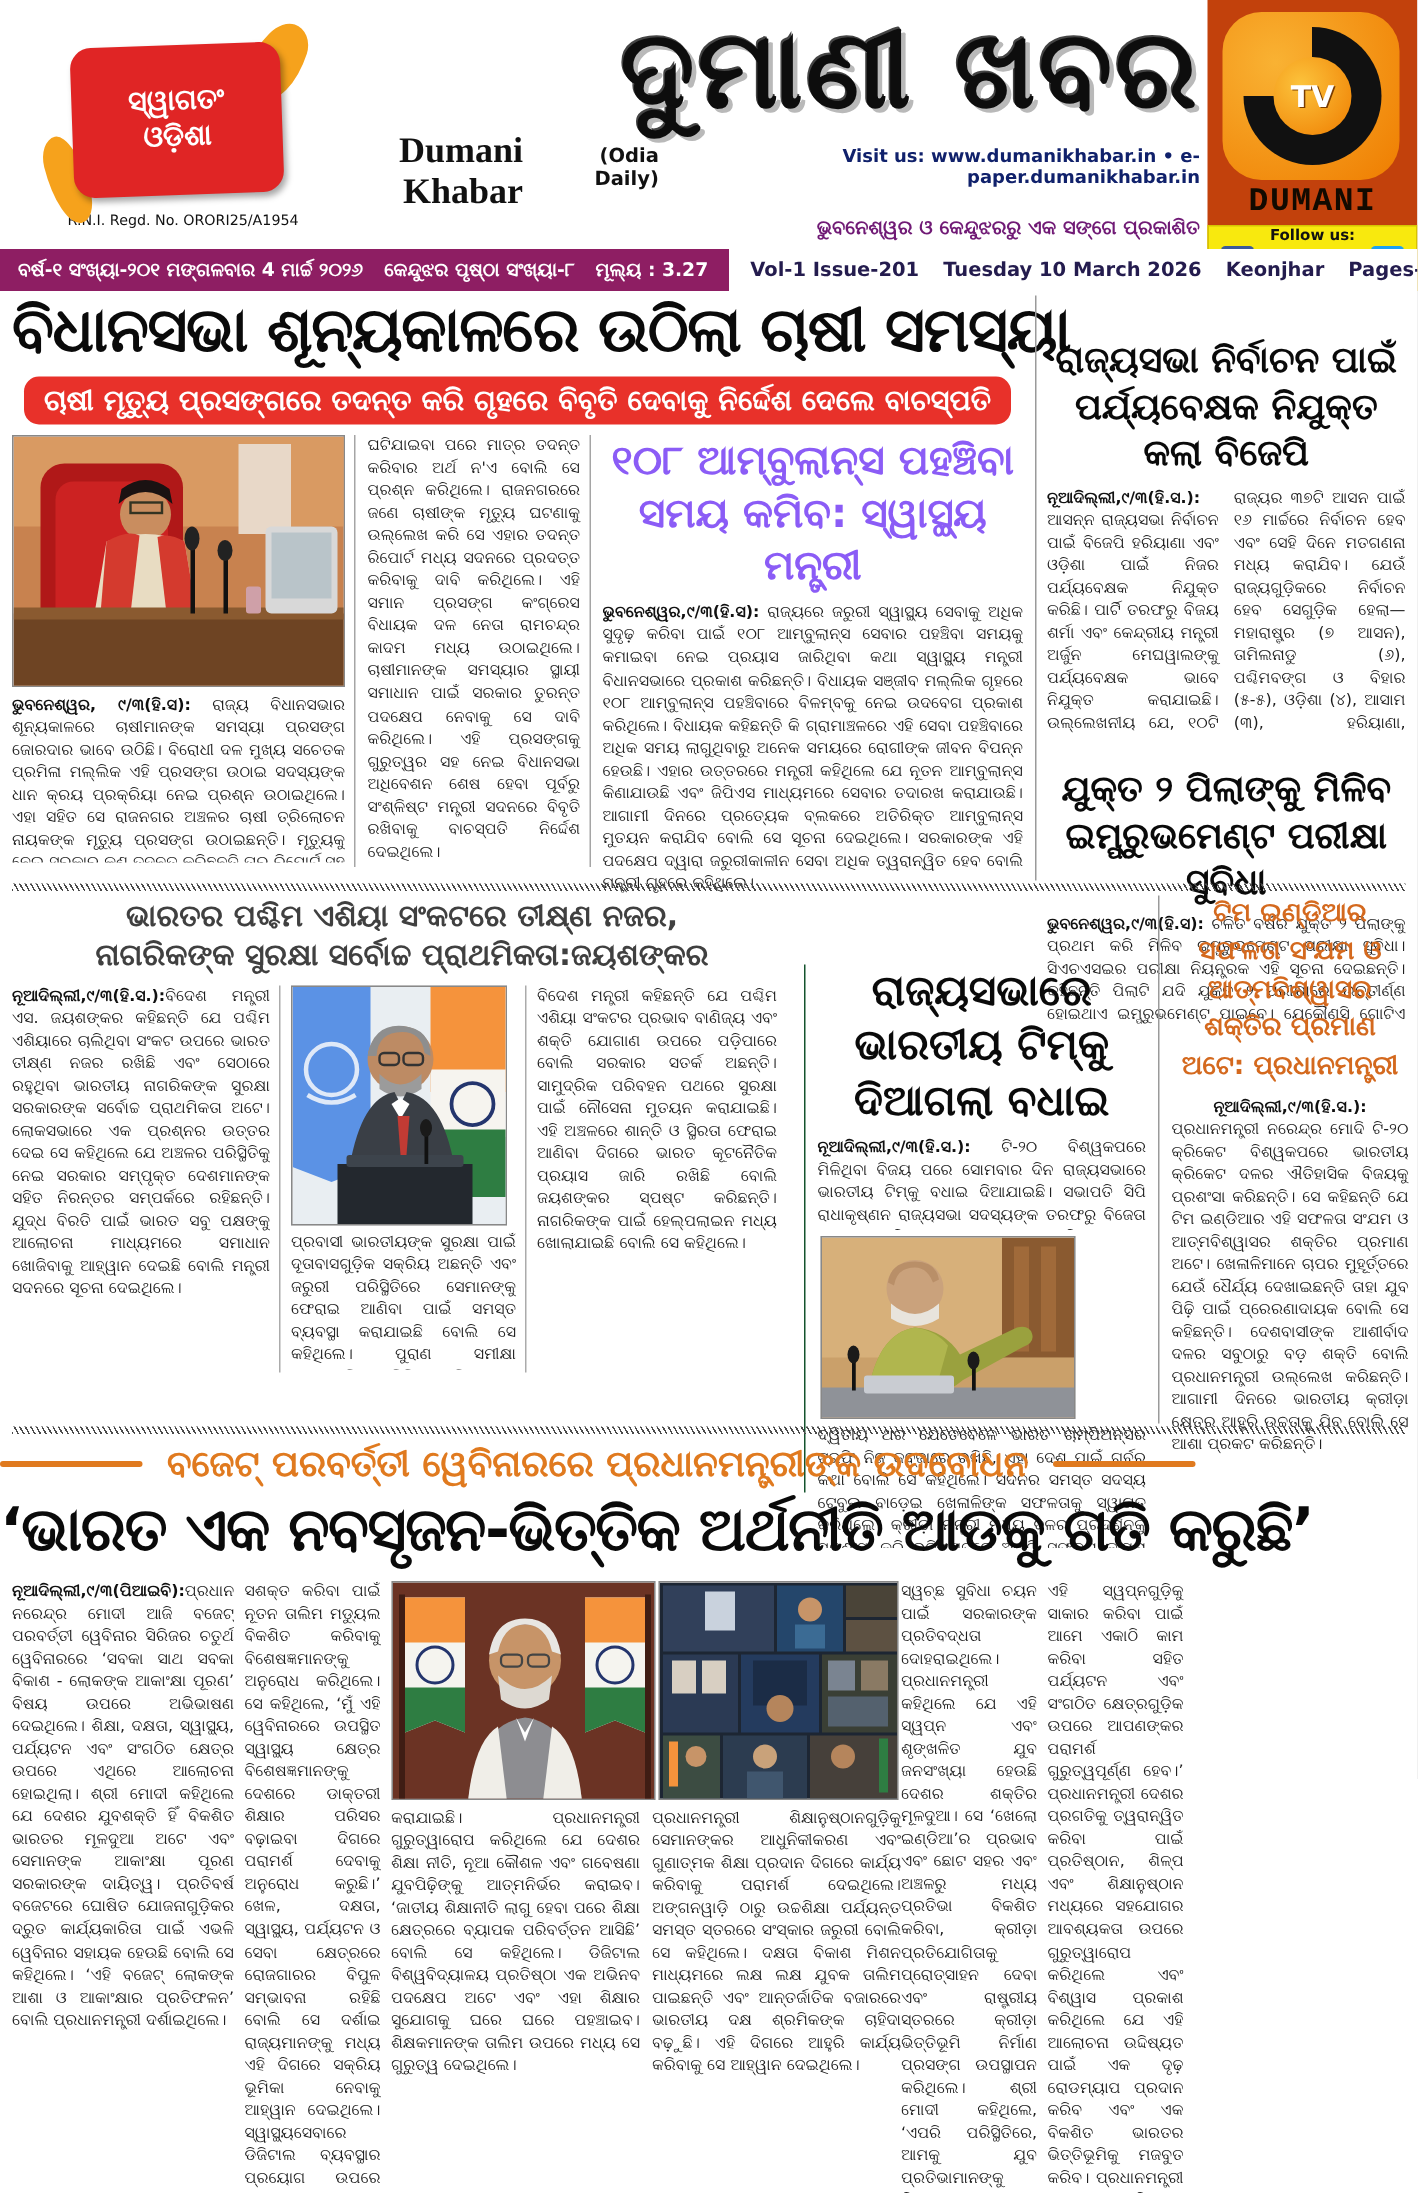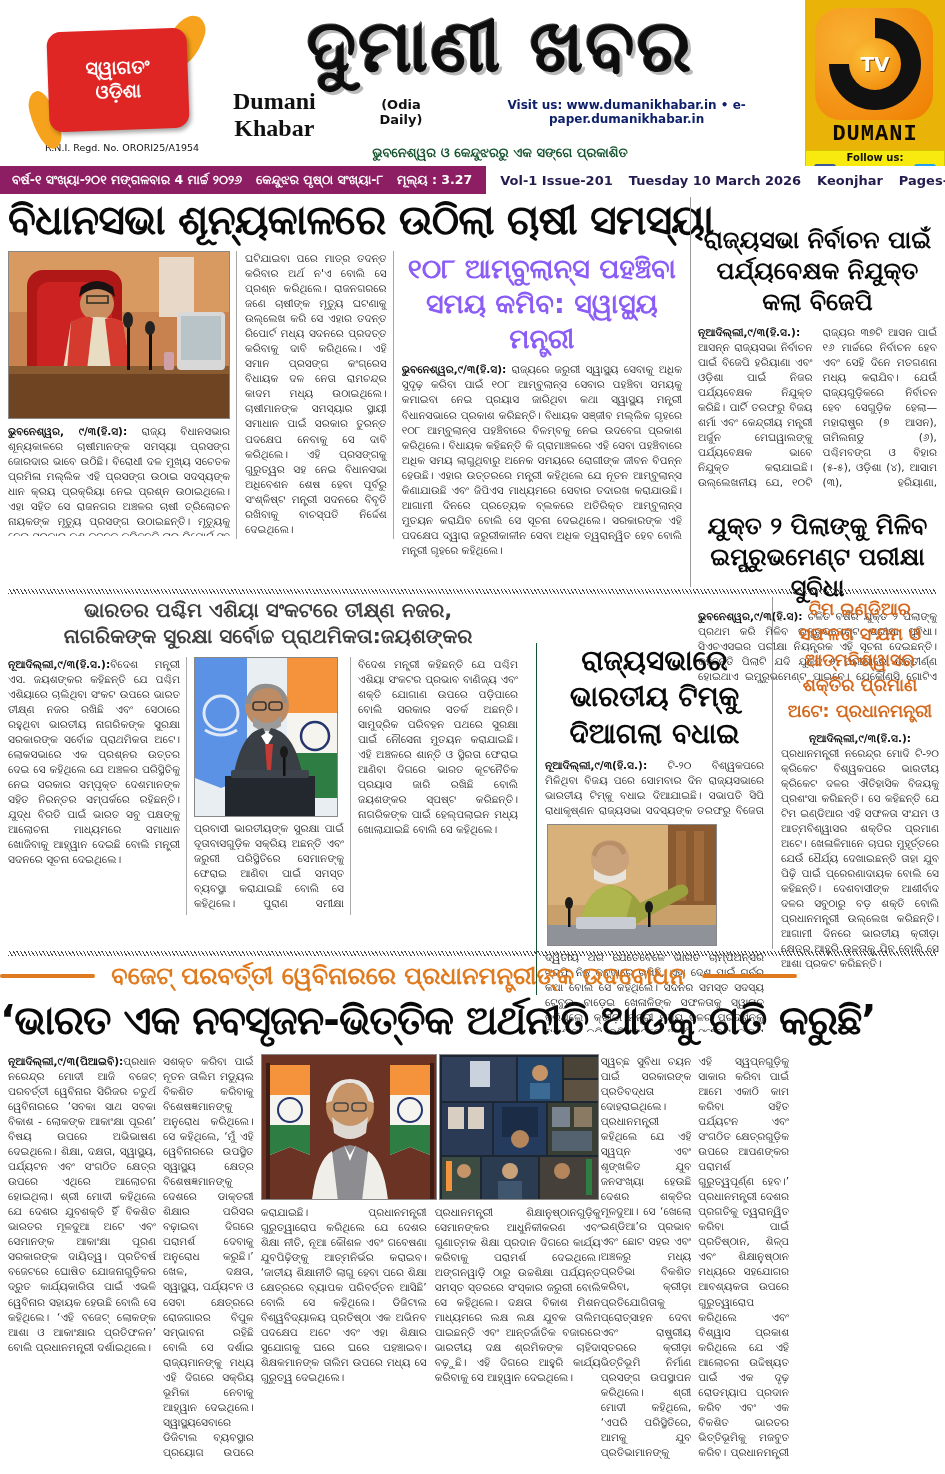--- a/index.html
+++ b/index.html
@@ -9,29 +9,29 @@
 
   
   .masthead { position:absolute; left:0; top:0; width:945px; height:166px; background:#fff; }
   .badge-wrap { position:absolute; left:38px; top:22px; width:160px; height:118px; }
   .badge { position:absolute; left:10px; top:8px; width:140px; height:100px; background:#e02525; border-radius:14px; transform:rotate(-2deg); box-shadow:2px 3px 4px rgba(0,0,0,.35); display:flex; flex-direction:column; align-items:center; justify-content:center; z-index:2; }
   .badge div { color:#fff; font-weight:bold; font-size:19px; line-height:1.25; text-align:center; }
   .flame1 { position:absolute; right:-4px; top:-8px; width:34px; height:54px; background:#f6a21c; border-radius:60% 40% 55% 45%/70% 30% 70% 30%; transform:rotate(18deg); z-index:1; }
   .flame2 { position:absolute; left:-6px; bottom:-10px; width:26px; height:60px; background:#f6a21c; border-radius:45% 55% 40% 60%/30% 70% 30% 70%; transform:rotate(-14deg); z-index:1; }
   .rni { position:absolute; left:45px; top:142px; font-size:9.5px; color:#111; white-space:nowrap; }
 
-  .logo-block { position:absolute; left:200px; top:10px; width:600px; text-align:center; }
+  .logo-block { position:absolute; left:200px; top:10px; width:600px; text-align:right; }
   .logo-odia { font-size:72px; font-weight:800; color:#0d0d0d; letter-spacing:2px; line-height:1.0; text-shadow:3px 3px 0 #b9b9b9, -1px -1px 0 #444; white-space:nowrap; }
   .logo-sub-row { margin-top:6px; display:flex; justify-content:center; align-items:baseline; gap:14px; }
   .logo-en { font-size:24px; font-weight:800; color:#111; font-family:"Liberation Serif","DejaVu Serif",serif; }
   .logo-daily { font-size:13px; font-weight:bold; color:#111; }
   .visit { font-size:12px; font-weight:bold; color:#10216b; }
-  .pub-line { margin-top:3px; font-size:13px; font-weight:bold; color:#14532d; }
-
-  .tvlogo-block { position:absolute; right:0; top:0; width:140px; height:194px; background:#eab308; }
+  .pub-line { margin-top:3px; font-size:13px; font-weight:bold; color:#701a75; }
+
+  .tvlogo-block { position:absolute; right:0; top:0; width:140px; height:194px; background:#c2410c; }
   .tvlogo { position:absolute; left:10px; top:8px; width:118px; height:112px; }
   .tv-square { position:absolute; inset:0; background:radial-gradient(circle at 30% 30%, #f9b233, #ef7d00); border-radius:26px; }
   .tv-swirl { position:absolute; left:14px; top:10px; width:92px; height:92px; border-radius:50%; background:conic-gradient(#111 0 75%, transparent 75%); }
   .tv-core { position:absolute; left:34px; top:30px; width:52px; height:52px; border-radius:50%; background:radial-gradient(circle at 35% 35%, #fcc33c, #ef7d00); display:flex; align-items:center; justify-content:center; }
   .tv-core span { color:#fff; font-weight:800; font-size:20px; text-shadow:1px 1px 0 #7a3c00; }
   .tv-name { position:absolute; left:0; top:122px; width:140px; text-align:center; font-family:Liberation Mono, monospace; font-weight:800; font-size:22px; letter-spacing:1px; color:#120a00; }
   .social-strip { position:absolute; left:0; top:150px; width:140px; height:44px; background:#f8e90e; border:1px solid #d6c400; padding-top:1px; }
   .follow { text-align:center; font-size:10px; font-weight:800; color:#111; }
   .social-icons { display:flex; justify-content:center; align-items:center; gap:7px; margin-top:1px; }
   .fb { width:22px; height:22px; background:#3b5998; color:#fff; font-weight:800; font-family:"Liberation Serif","DejaVu Serif",serif; font-size:17px; display:flex; align-items:flex-end; justify-content:center; border-radius:3px; line-height:1; }
@@ -177,20 +177,21 @@
       <span>Tuesday 10 March  2026</span>
       <span>Keonjhar</span>
       <span>Pages-8</span>
 
     </div>
   </div>
 
   <div class="sec1">
     <div class="sec1-left">
       <div class="h-lead">ବିଧାନସଭା ଶୂନ୍ୟକାଳରେ ଉଠିଲା ଚାଷୀ ସମସ୍ୟା</div>
+      <div class="red-banner">ଚାଷୀ ମୃତ୍ୟୁ ପ୍ରସଙ୍ଗରେ ତଦନ୍ତ କରି ଗୃହରେ ବିବୃତି ଦେବାକୁ ନିର୍ଦ୍ଦେଶ ଦେଲେ ବାଚସ୍ପତି</div>
       <div class="sec1-cols">
         <div class="s1colA">
           <figure>
             <svg width="222" height="168" viewBox="0 0 222 168">
               <rect width="222" height="168" fill="#c8824f"></rect>
               <rect x="0" y="0" width="222" height="60" fill="#d99a62"></rect>
               <rect x="150" y="5" width="35" height="60" fill="#e8d8c8"></rect>
               <rect x="18" y="18" width="95" height="120" rx="16" fill="#b01818"></rect>
               <rect x="28" y="30" width="75" height="100" rx="12" fill="#cc2222"></rect>
               <circle cx="88" cy="52" r="17" fill="#c98d5f"></circle>

